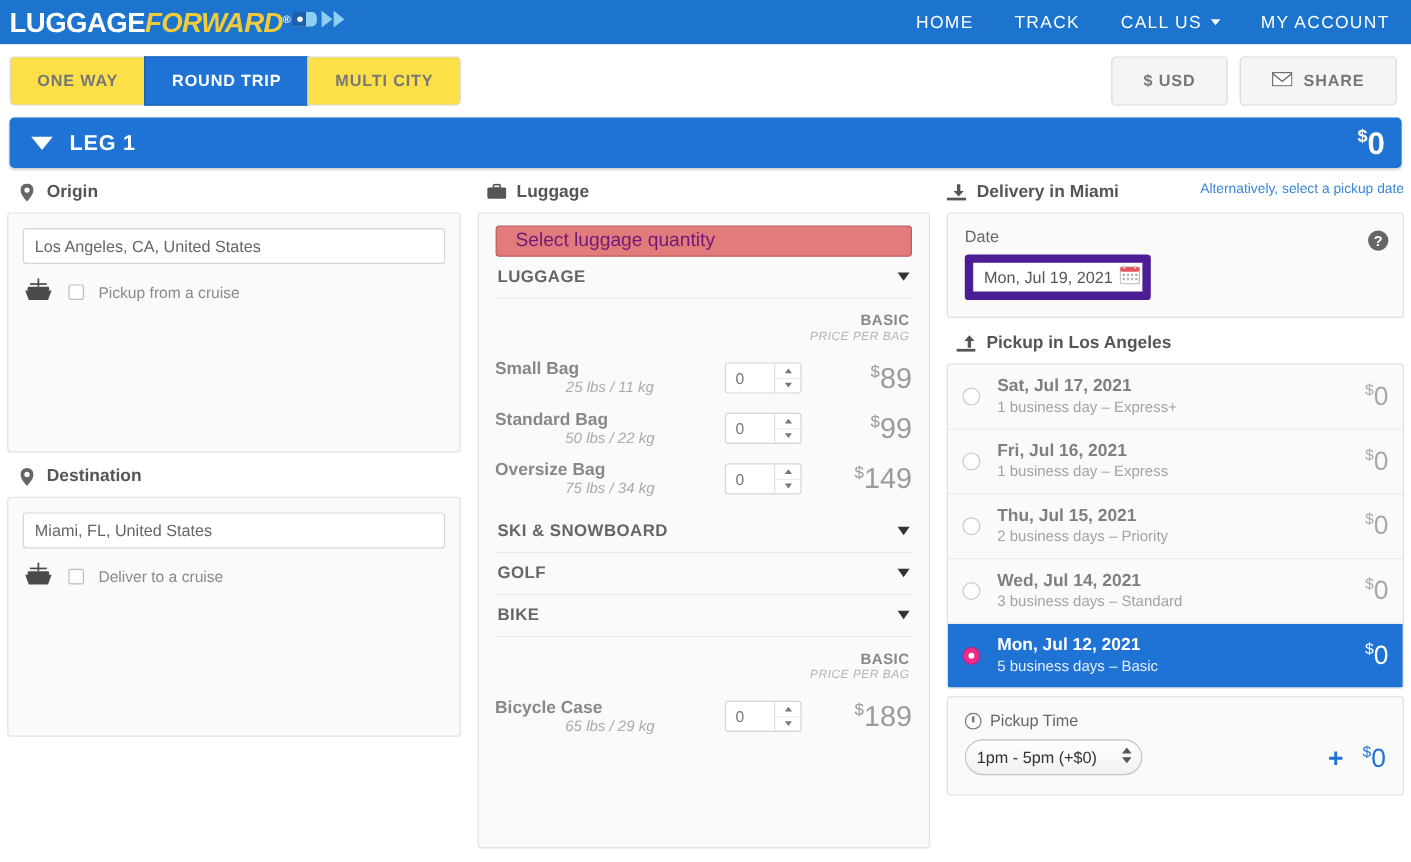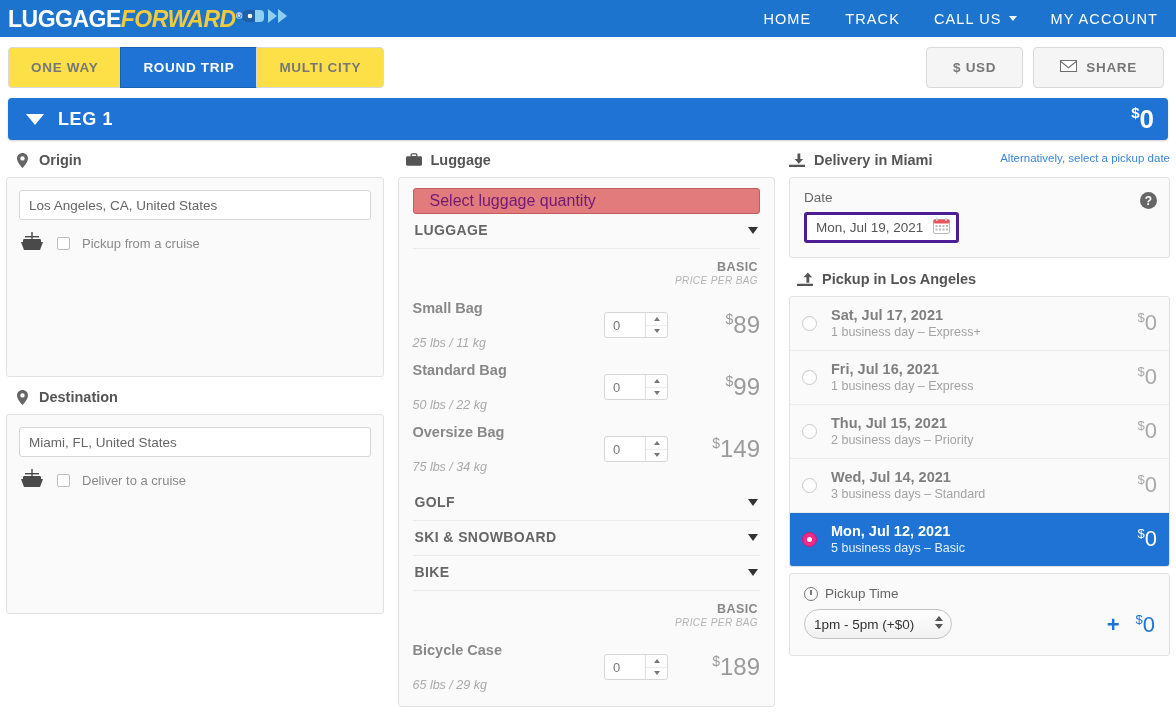--- a/index.html
+++ b/index.html
@@ -107,21 +107,21 @@
     font-size: 14px; font-weight: bold; color: #666; letter-spacing: .4px;
     padding: 8px 2px 10px 2px; border-bottom: 1px solid #eaeaea; cursor: pointer;
   }
   .acc-head .cd { width:0;height:0;border-left:5px solid transparent;border-right:5px solid transparent;border-top:7px solid #333; }
   .basic-label { text-align: right; padding: 11px 2px 2px 0; }
   .basic-label .b1 { font-size: 12.5px; font-weight: bold; color: #888; letter-spacing: .4px; }
   .basic-label .b2 { font-size: 10px; font-style: italic; color: #b4b4b4; letter-spacing: .4px; margin-top: 1px; }
   .bagrow { display: flex; align-items: center; margin-top: 12px; }
   .bagname { flex: 1; }
   .bagname .n { font-size: 14.5px; font-weight: bold; color: #888; }
-  .bagname .w { font-size: 12.5px; font-style: italic; color: #aaa; margin-top: 20px; }
+  .bagname .w { font-size: 12.5px; font-style: italic; color: #aaa; margin-top: 0; text-align: center; }
   .stepper { display: flex; width: 64px; height: 26px; border: 1px solid #d6d6d6; border-radius: 3px; background: #fff; }
   .stepper input {
     width: 40px; border: 0; outline: none; padding-left: 8px; font-size: 13px; color: #777;
     background: transparent; font-family: "Liberation Sans", sans-serif;
   }
   .spin { width: 22px; border-left: 1px solid #e0e0e0; display: flex; flex-direction: column; }
   .spin div { flex: 1; display: flex; align-items: center; justify-content: center; cursor: pointer; }
   .spin .up { border-bottom: 1px solid #ececec; }
   .ar-up { width:0;height:0;border-left:3.5px solid transparent;border-right:3.5px solid transparent;border-bottom:4.5px solid #777; }
   .ar-dn { width:0;height:0;border-left:3.5px solid transparent;border-right:3.5px solid transparent;border-top:4.5px solid #777; }
@@ -129,21 +129,21 @@
   .bagprice .cur { font-size: 14px; vertical-align: super; }
   .acc-spacer { height: 12px; }
 
   
   .deliv-head { display: flex; align-items: flex-start; justify-content: space-between; margin: 0 0 9px 0; }
   .altlink { font-size: 11.5px; color: #3a86d8; text-decoration: none; white-space: nowrap; }
   .date-panel { position: relative; padding: 12px 14px 14px 14px; }
   .date-lbl { font-size: 13.5px; color: #666; margin-bottom: 7px; }
   .date-input-wrap { display: flex; align-items: center; }
   .date-input {
-    width: 155px; height: 31px; border: 3px solid #4c1d95; border-radius: 3px;
+    width: 155px; height: 31px; border: 7px solid #4c1d95; border-radius: 3px;
     background: #fff; padding: 12px 9px; font-size: 13.5px; color: #555;
     font-family: "Liberation Sans", sans-serif;
   }
   .cal-ico { margin-left: -26px; z-index: 2; cursor: pointer; }
   .help-ico {
     position: absolute; top: 14px; right: 12px;
     width: 17px; height: 17px; border-radius: 50%; background: #666; color: #fff;
     font-size: 12px; font-weight: bold; display: flex; align-items: center; justify-content: center;
     cursor: pointer;
   }
@@ -387,25 +387,25 @@
           </div>
         </div>
         <div class="bagprice">
           <span class="cur">$</span><span>149</span>
         </div>
       </div>
 
       <div class="acc-spacer"></div>
 
       <div class="acc-head">
+        <span>SKI &amp; SNOWBOARD</span>
+        <span class="cd"></span>
+      </div>
+      <div class="acc-head">
         <span>GOLF</span>
-        <span class="cd"></span>
-      </div>
-      <div class="acc-head">
-        <span>SKI &amp; SNOWBOARD</span>
         <span class="cd"></span>
       </div>
       <div class="acc-head">
         <span>BIKE</span>
         <span class="cd"></span>
       </div>
 
       <div class="basic-label">
         <div class="b1">BASIC</div>
         <div class="b2">PRICE PER BAG</div>

